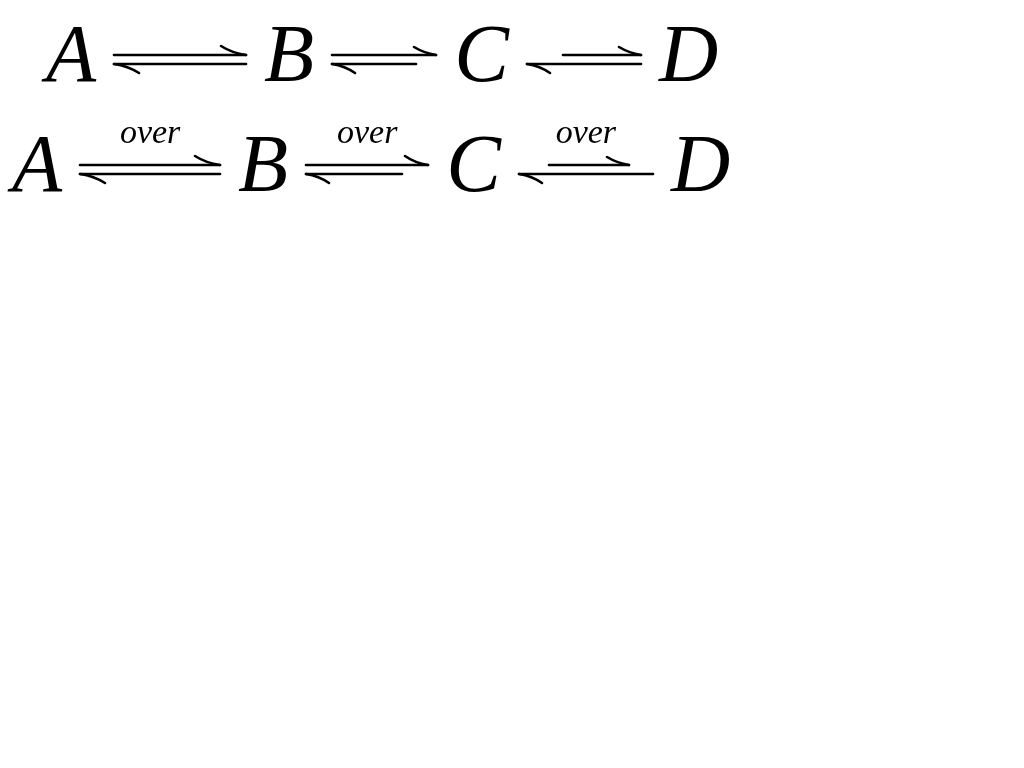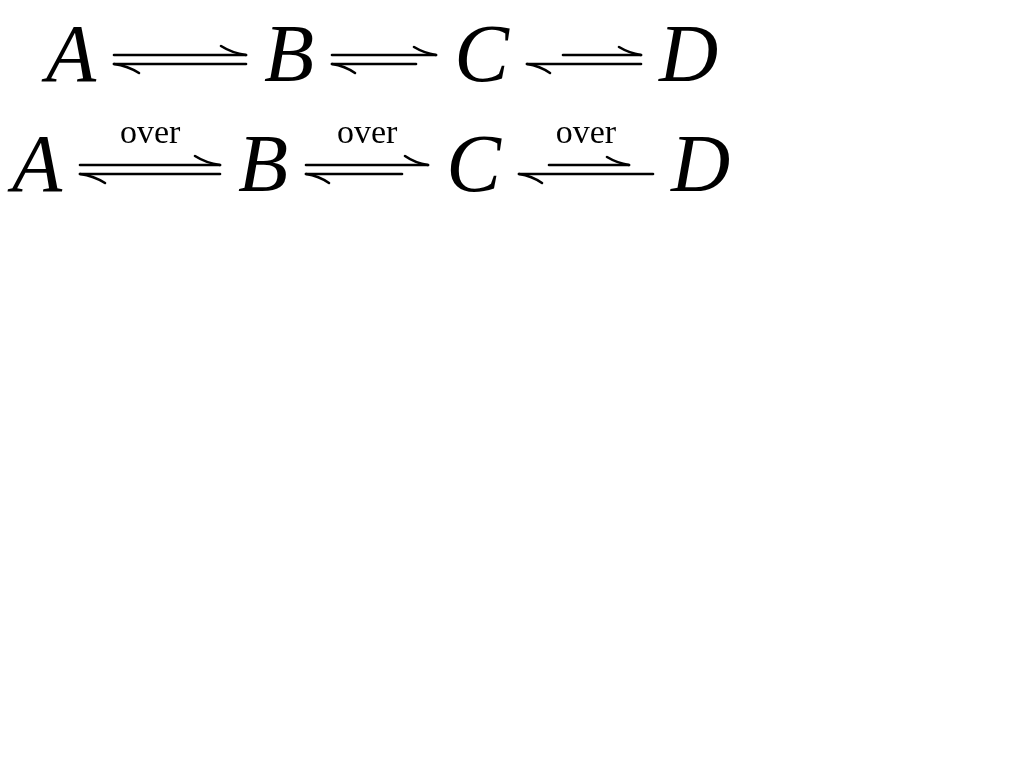--- a/index.html
+++ b/index.html
@@ -50,20 +50,21 @@
 
   .arrow-wrap svg {
     display: block;
   }
 
   .over-label {
     position: absolute;
     left: 50%;
     top: -40px;
     transform: translateX(-50%);
+    font-style: italic;
     font-size: 34px;
     line-height: 36px;
     color: #000000;
   }
 
   .stroke {
     stroke: #000000;
     stroke-width: 2.6;
     fill: none;
     stroke-linecap: round;

